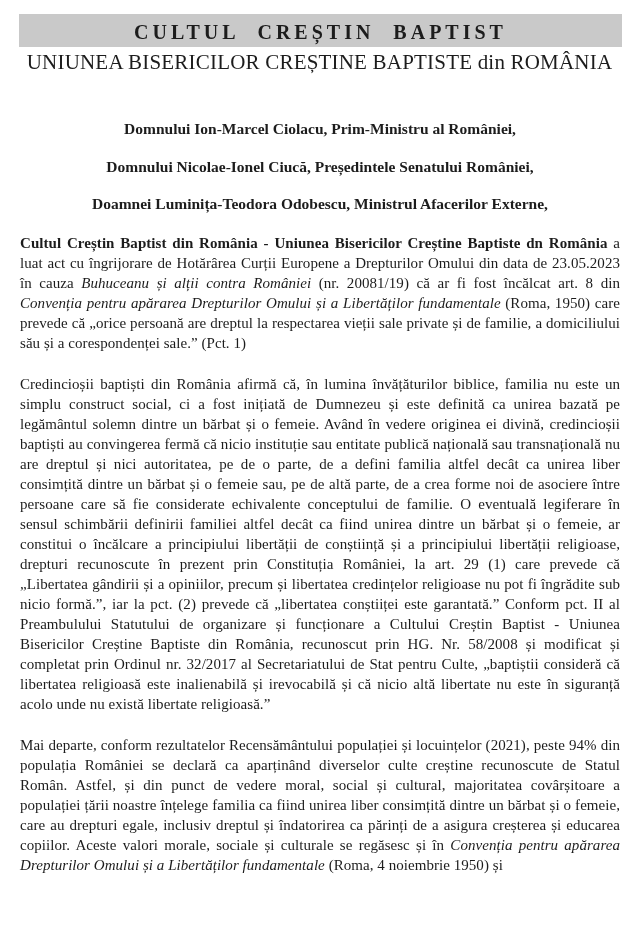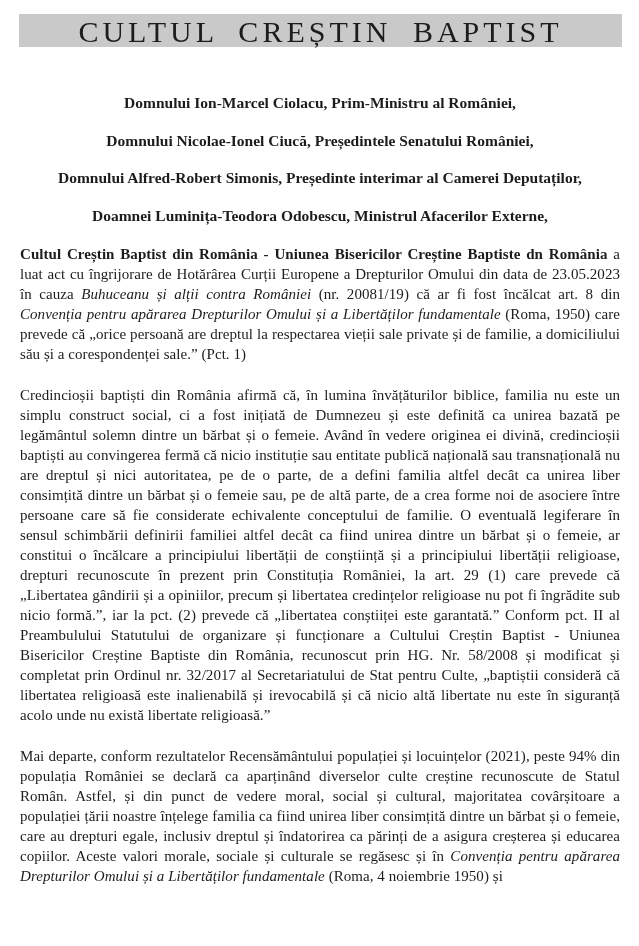--- a/index.html
+++ b/index.html
@@ -23,22 +23,22 @@
   .title-band {
     margin: 0 17px 0 19px;
     background: var(--title-band-bg);
     text-align: center;
     height: 33px;
     display: flex;
     align-items: center;
     justify-content: center;
   }
   .org-title {
-    font-size: 30px;
-    font-weight: normal;
+    font-size: 20px;
+    font-weight: bold;
     letter-spacing: 4px;
     word-spacing: 10px;
     white-space: nowrap;
     line-height: 1;
     transform: translateY(1px);
   }
   .org-subtitle {
     text-align: center;
     font-size: 21px;
     font-weight: normal;
@@ -70,28 +70,28 @@
 </style>
 </head>
 <body>
 
 <div class="page">
 
   <header class="letterhead">
     <div class="title-band">
       <h1 class="org-title">CULTUL CREȘTIN BAPTIST</h1>
     </div>
+    <h2 class="org-subtitle">UNIUNEA BISERICILOR CREȘTINE BAPTISTE din ROMÂNIA</h2>
   </header>
 
   <main class="content">
 
     <div class="recipients">
       <p class="recipient">Domnului Ion-Marcel Ciolacu, Prim-Ministru al României,</p>
       <p class="recipient">Domnului Nicolae-Ionel Ciucă, Președintele Senatului României,</p>
-      <p class="recipient">Domnului Alfred-Robert Simonis, Președinte interimar al Camerei Deputaților,</p>
       <p class="recipient">Doamnei Luminița-Teodora Odobescu, Ministrul Afacerilor Externe,</p>
     </div>
 
     <div class="paragraphs">
       <p class="para"><span class="bold">Cultul Creștin Baptist din România - Uniunea Bisericilor Creștine Baptiste dn România</span><span class="regular"> a luat act cu îngrijorare de Hotărârea Curții Europene a Drepturilor Omului din data de 23.05.2023 în cauza </span><span class="italic">Buhuceanu și alții contra României</span><span class="regular"> (nr. 20081/19) că ar fi fost încălcat art. 8 din </span><span class="italic">Convenția pentru apărarea Drepturilor Omului și a Libertăților fundamentale</span><span class="regular"> (Roma, 1950) care prevede că „orice persoană are dreptul la respectarea vieții sale private și de familie, a domiciliului său și a corespondenței sale.” (Pct. 1)</span></p>
       <p class="para"><span class="regular">Credincioșii baptiști din România afirmă că, în lumina învățăturilor biblice, familia nu este un simplu construct social, ci a fost inițiată de Dumnezeu și este definită ca unirea bazată pe legământul solemn dintre un bărbat și o femeie. Având în vedere originea ei divină, credincioșii baptiști au convingerea fermă că nicio instituție sau entitate publică națională sau transnațională nu are dreptul și nici autoritatea, pe de o parte, de a defini familia altfel decât ca unirea liber consimțită dintre un bărbat și o femeie sau, pe de altă parte, de a crea forme noi de asociere între persoane care să fie considerate echivalente conceptului de familie. O eventuală legiferare în sensul schimbării definirii familiei altfel decât ca fiind unirea dintre un bărbat și o femeie, ar constitui o încălcare a principiului libertății de conștiință și a principiului libertății religioase, drepturi recunoscute în prezent prin Constituția României, la art. 29 (1) care prevede că „Libertatea gândirii și a opiniilor, precum și libertatea credințelor religioase nu pot fi îngrădite sub nicio formă.”, iar la pct. (2) prevede că „libertatea conștiiței este garantată.” Conform pct. II al Preambulului Statutului de organizare și funcționare a Cultului Creștin Baptist - Uniunea Bisericilor Creștine Baptiste din România, recunoscut prin HG. Nr. 58/2008 și modificat și completat prin Ordinul nr. 32/2017 al Secretariatului de Stat pentru Culte, „baptiștii consideră că libertatea religioasă este inalienabilă și irevocabilă și că nicio altă libertate nu este în siguranță acolo unde nu există libertate religioasă.”</span></p>
       <p class="para"><span class="regular">Mai departe, conform rezultatelor Recensământului populației și locuințelor (2021), peste 94% din populația României se declară ca aparținând diverselor culte creștine recunoscute de Statul Român. Astfel, și din punct de vedere moral, social și cultural, majoritatea covârșitoare a populației țării noastre înțelege familia ca fiind unirea liber consimțită dintre un bărbat și o femeie, care au drepturi egale, inclusiv dreptul și îndatorirea ca părinți de a asigura creșterea și educarea copiilor. Aceste valori morale, sociale și culturale se regăsesc și în </span><span class="italic">Convenția pentru apărarea Drepturilor Omului și a Libertăților fundamentale</span><span class="regular"> (Roma, 4 noiembrie 1950) și</span></p>
     </div>
 
   </main>

